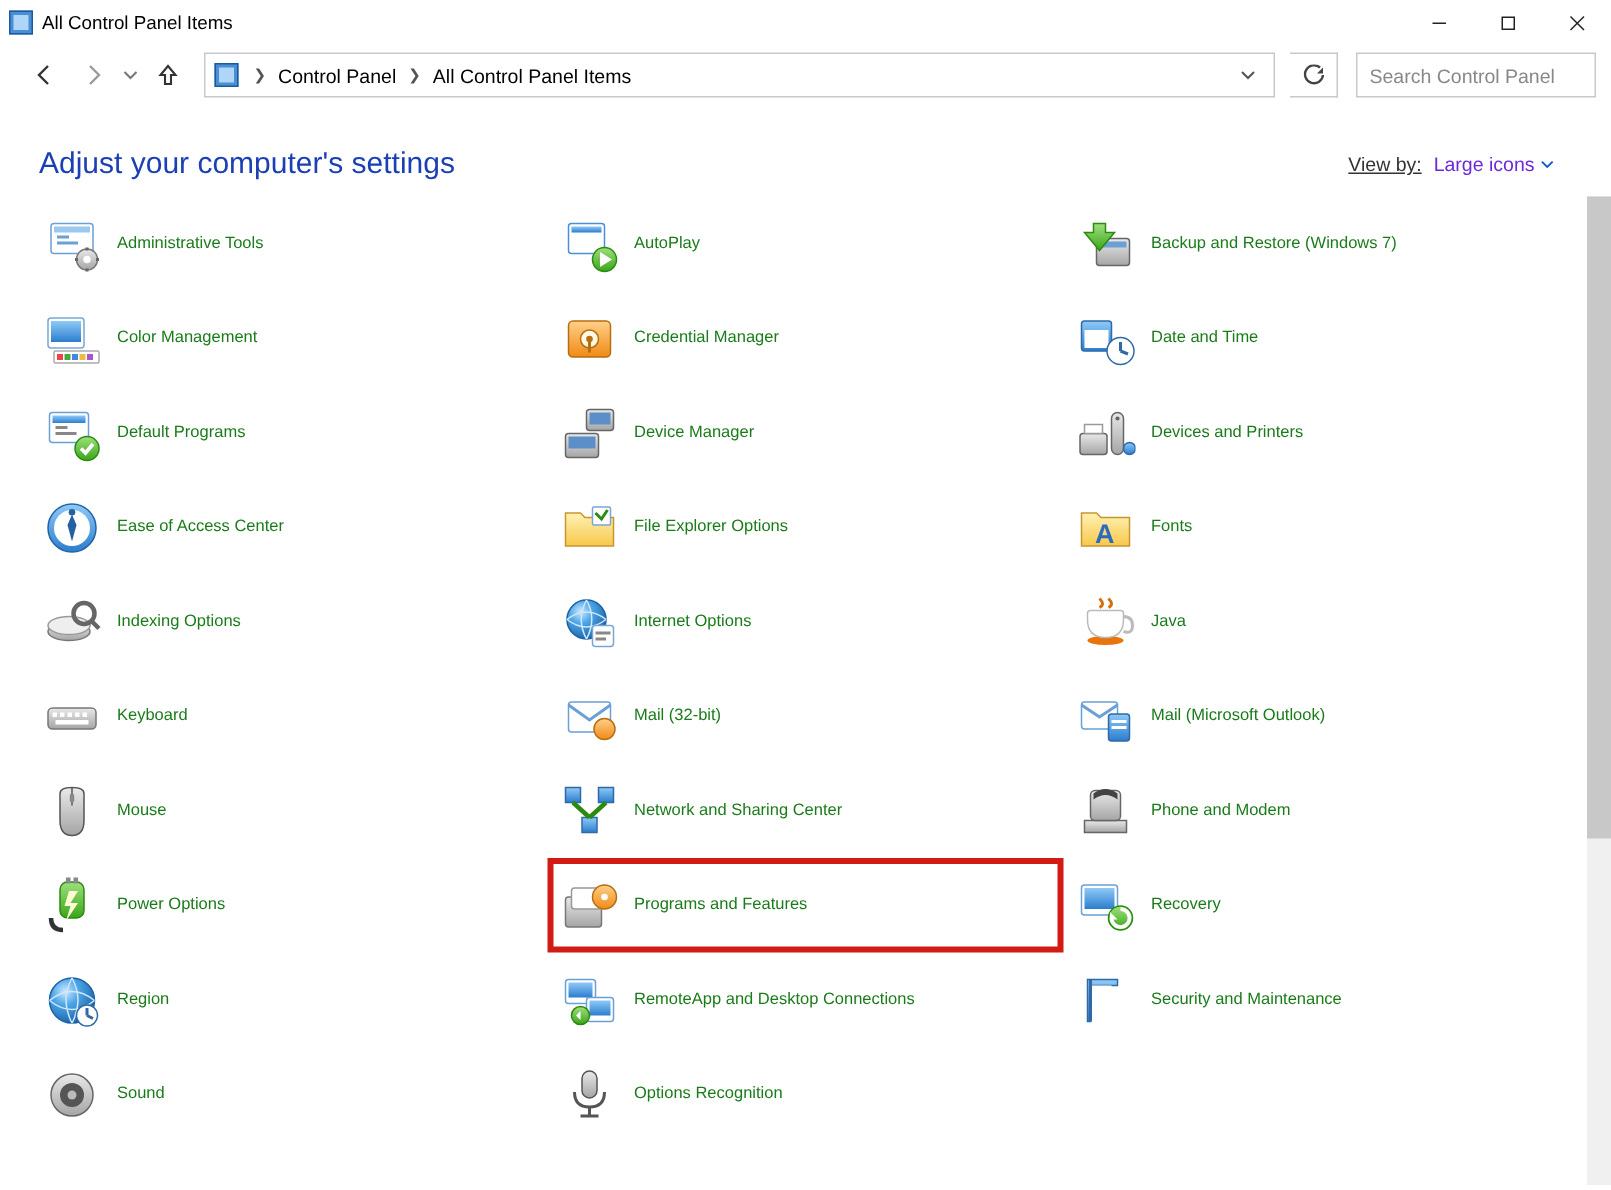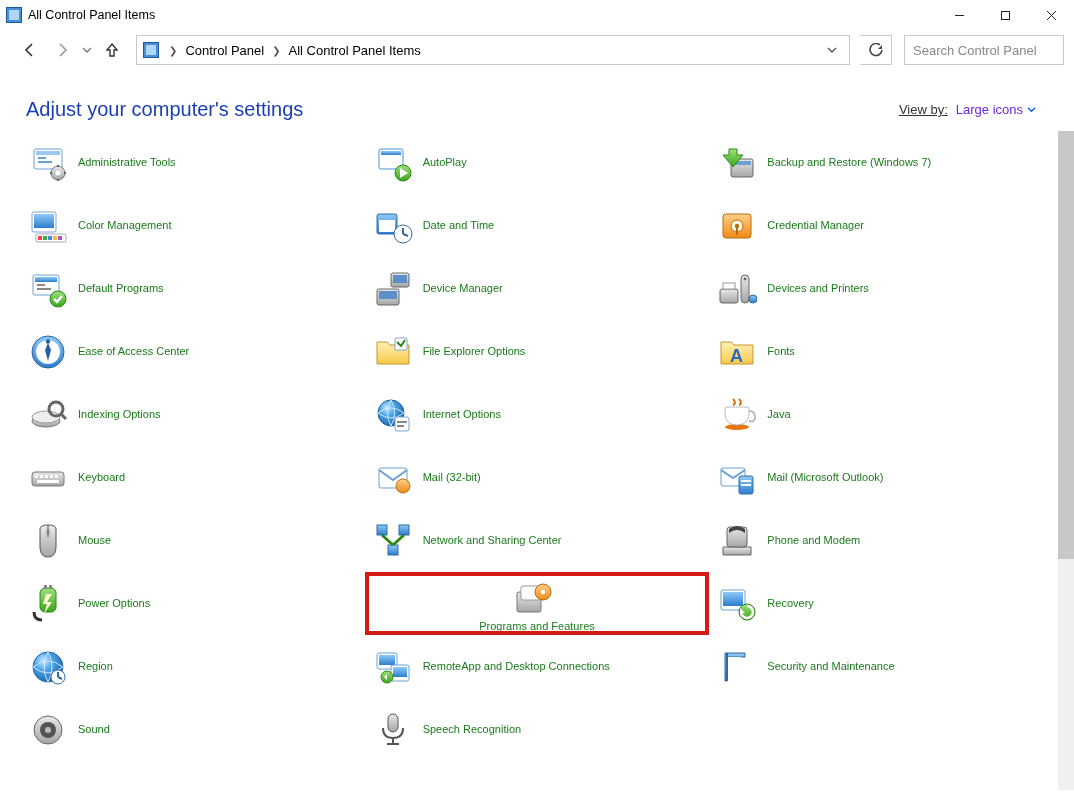--- a/index.html
+++ b/index.html
@@ -37,21 +37,21 @@
 .header-row .spacer { flex: 1; }
 .viewby-lbl { font-size: 13px; color: #333; margin-right: 8px; text-decoration: underline; }
 .viewby-val { font-size: 13px; color: #6d28d9; display: flex; align-items: center; gap: 4px; text-align: center; }
 
 
 .content-wrap { position: relative; height: calc(793px - 30px - 40px - 64px); }
 .items { display: grid; grid-template-columns: repeat(3, 1fr); column-gap: 0; row-gap: 0; padding: 0 20px 10px 20px; }
 .item { display: flex; align-items: center; height: 63px; padding: 4px 6px; cursor: pointer; position: relative; }
 .item .ic { width: 44px; height: 44px; margin-right: 8px; display: flex; align-items: center; justify-content: center; flex-shrink: 0; }
 .item .lbl { font-size: 11px; color: #1a7b1a; line-height: 1.25; }
-.item.highlight { outline: 4px solid #d11b14; outline-offset: -4px; flex-direction: column; }
+.item.highlight { outline: 4px solid #d11b14; outline-offset: -4px; }
 
 
 .vscroll { position: absolute; right: 0; top: 0; bottom: 0; width: 16px; background: #f0f0f0; }
 .vscroll .thumb { position: absolute; left: 0; right: 0; top: 0; height: 65%; background: #c8c8c8; }
 
 
 svg { display: block; }
 </style>
 </head>
 <body>
@@ -402,36 +402,36 @@
         <span class="ic">
           <svg width="40" height="40">
             <use href="#i-color"></use>
           </svg>
         </span>
         <span class="lbl">Color Management</span>
       </div>
       <div class="item">
         <span class="ic">
           <svg width="40" height="40">
+            <use href="#i-cred"></use>
+          </svg>
+        </span>
+        <span class="lbl">Credential Manager</span>
+      </div>
+      <div class="item">
+        <span class="ic">
+          <svg width="40" height="40">
             <use href="#i-datetime"></use>
           </svg>
         </span>
         <span class="lbl">Date and Time</span>
       </div>
       <div class="item">
         <span class="ic">
           <svg width="40" height="40">
-            <use href="#i-cred"></use>
-          </svg>
-        </span>
-        <span class="lbl">Credential Manager</span>
-      </div>
-      <div class="item">
-        <span class="ic">
-          <svg width="40" height="40">
             <use href="#i-default"></use>
           </svg>
         </span>
         <span class="lbl">Default Programs</span>
       </div>
       <div class="item">
         <span class="ic">
           <svg width="40" height="40">
             <use href="#i-devicemgr"></use>
           </svg>
@@ -597,19 +597,19 @@
           </svg>
         </span>
         <span class="lbl">Sound</span>
       </div>
       <div class="item">
         <span class="ic">
           <svg width="40" height="40">
             <use href="#i-speech"></use>
           </svg>
         </span>
-        <span class="lbl">Speech Recognition</span>
+        <span class="lbl">Options Recognition</span>
       </div>
     </div>
   <div class="vscroll">
       <div class="thumb"></div>
     </div>
 </div>
 
 </body></html>

